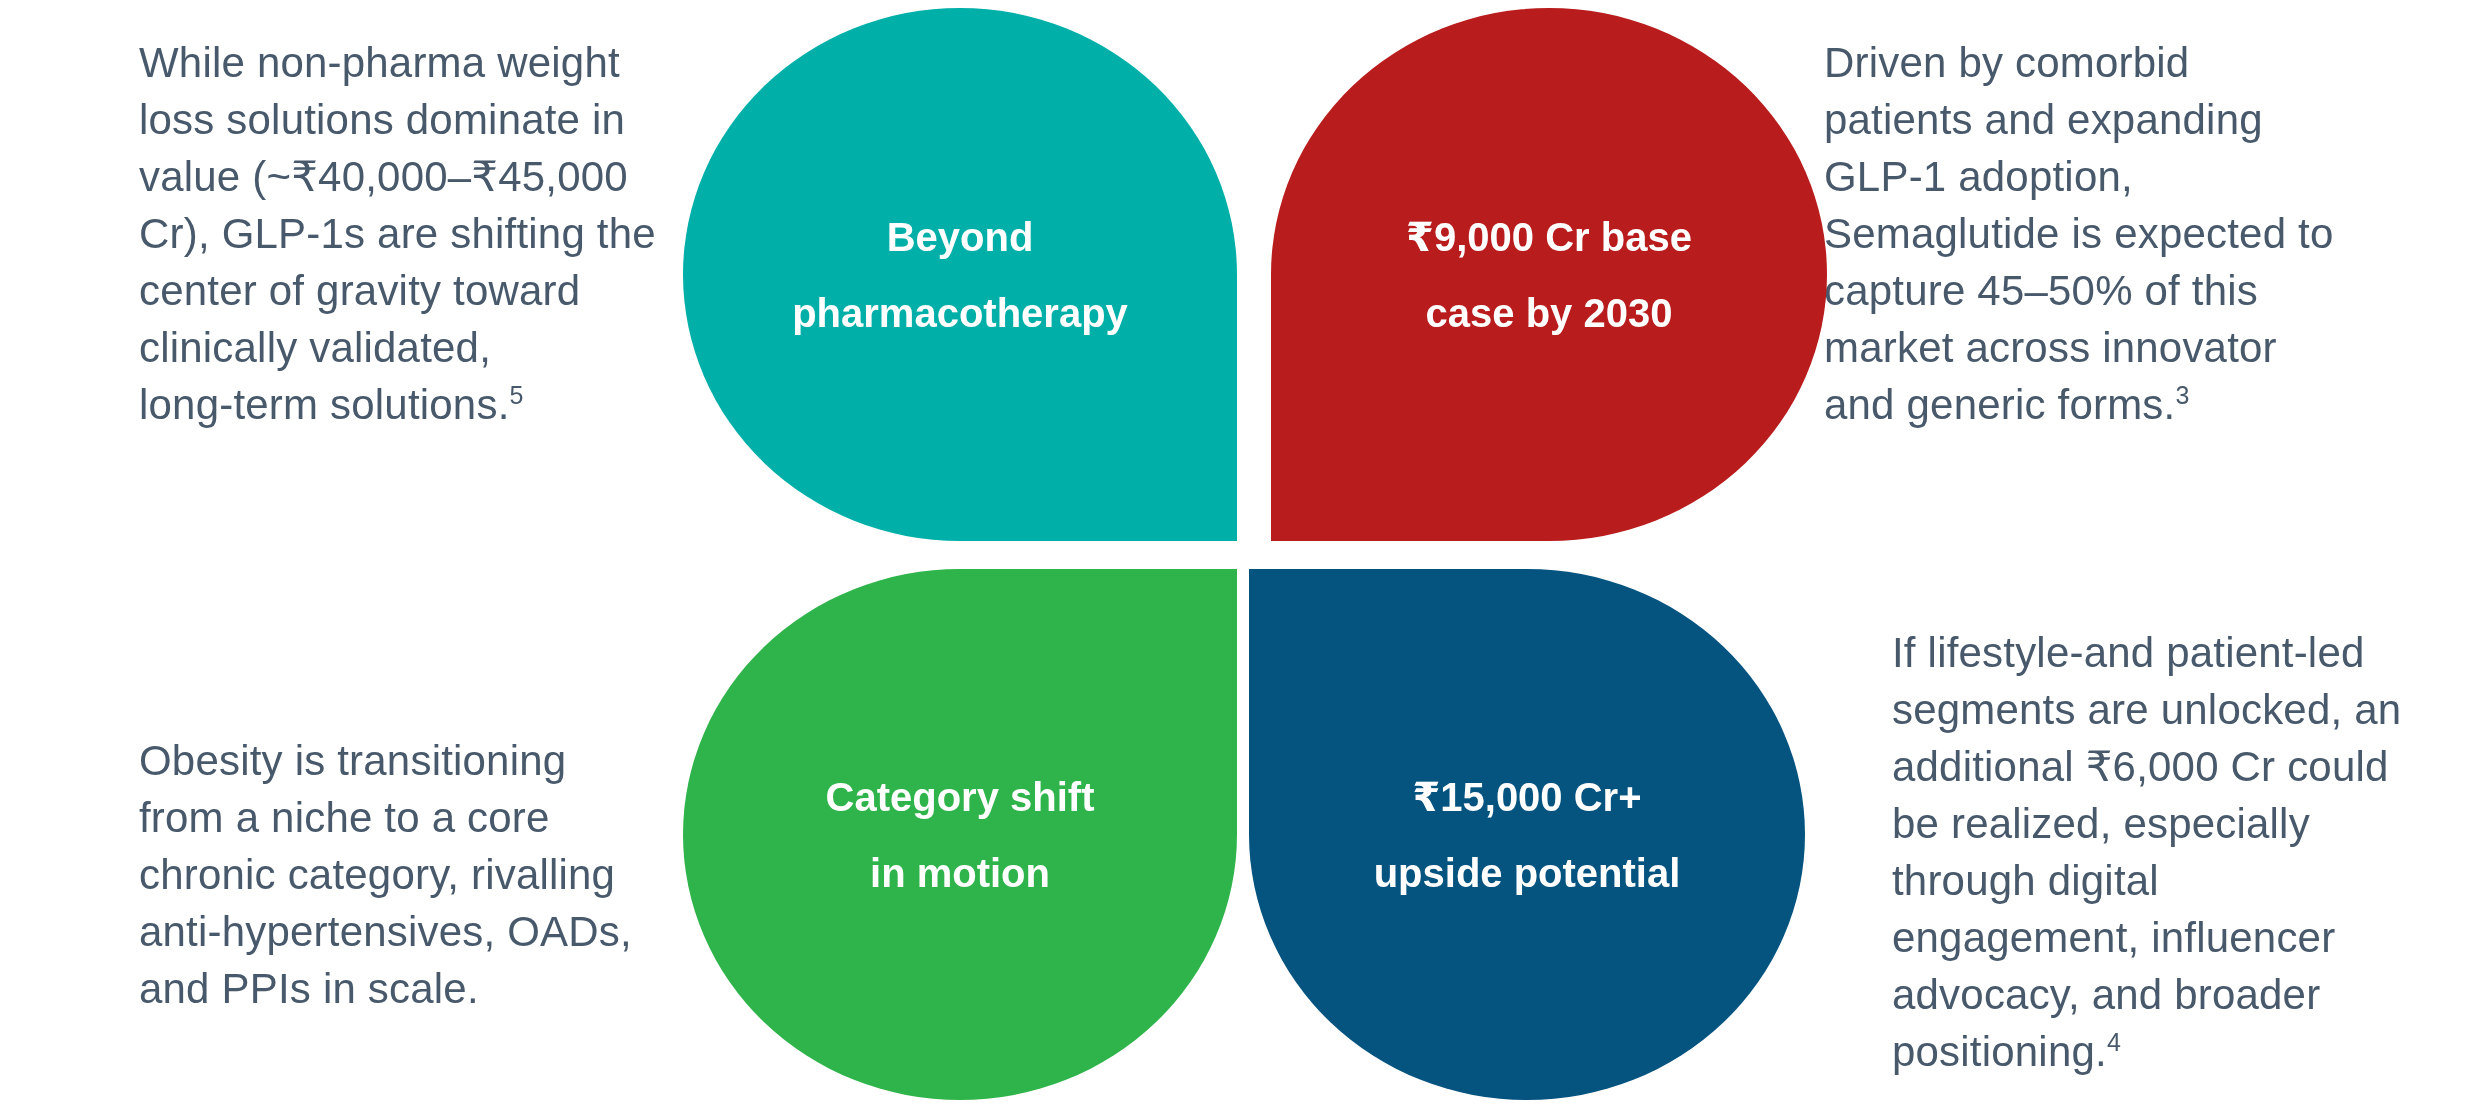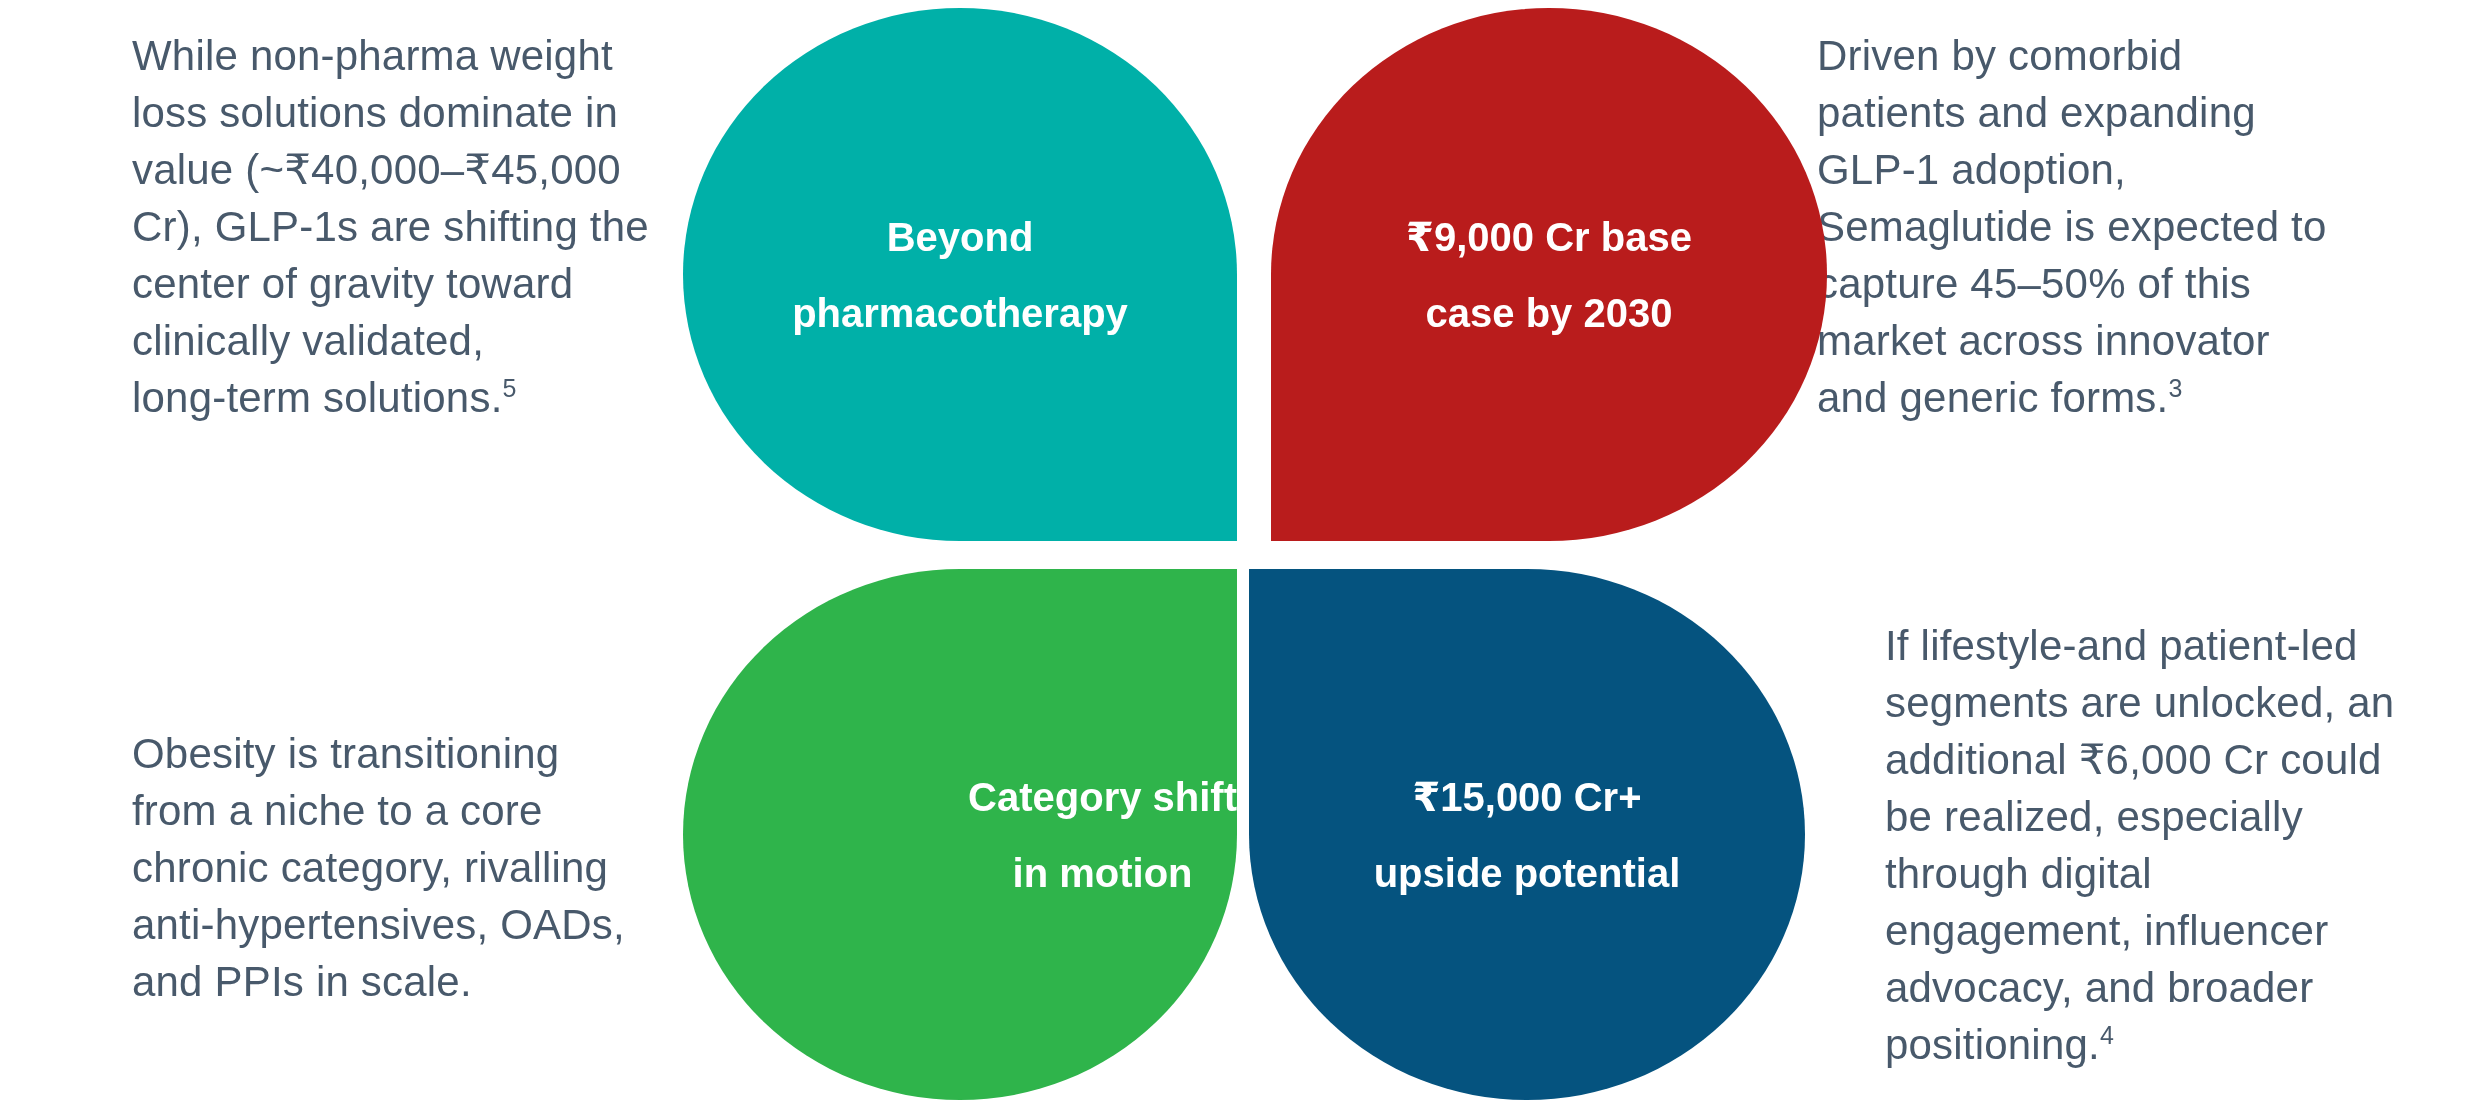--- a/index.html
+++ b/index.html
@@ -10,21 +10,21 @@
     height: 1107px;
     background: #ffffff;
     overflow: hidden;
     font-family: "Liberation Sans", "DejaVu Sans", sans-serif;
     color: #48596b;
   }
 
   
   .note {
     position: absolute;
-    margin: 5px;
+    margin: 12px;
     font-size: 42px;
     line-height: 57px;
     white-space: pre;          
     letter-spacing: 0.2px;
   }
   .note sup {
     font-size: 25px;
     line-height: 0;
   }
   .note-tl { left: 127px;  top: 22px;  }
@@ -34,21 +34,21 @@
 
   
   .petal {
     position: absolute;
     display: flex;
     align-items: center;
     justify-content: center;
   }
   .petal-tl { left: 683px;  top: 8px;   width: 554px; height: 533px; border-radius: 50% 50% 0 50%; }
   .petal-tr { left: 1271px; top: 8px;   width: 556px; height: 533px; border-radius: 50% 50% 50% 0; }
-  .petal-bl { left: 683px;  top: 569px; width: 554px; height: 531px; border-radius: 50% 0 50% 50%; justify-content: flex-end; }
+  .petal-bl { left: 683px;  top: 569px; width: 554px; height: 531px; border-radius: 50% 0 50% 50%; }
   .petal-br { left: 1249px; top: 569px; width: 556px; height: 531px; border-radius: 0 50% 50% 50%; }
 
   .petal-label {
     color: #ffffff;
     font-weight: bold;
     font-size: 40px;
     line-height: 76px;
     text-align: center;
     white-space: pre;          
   }

